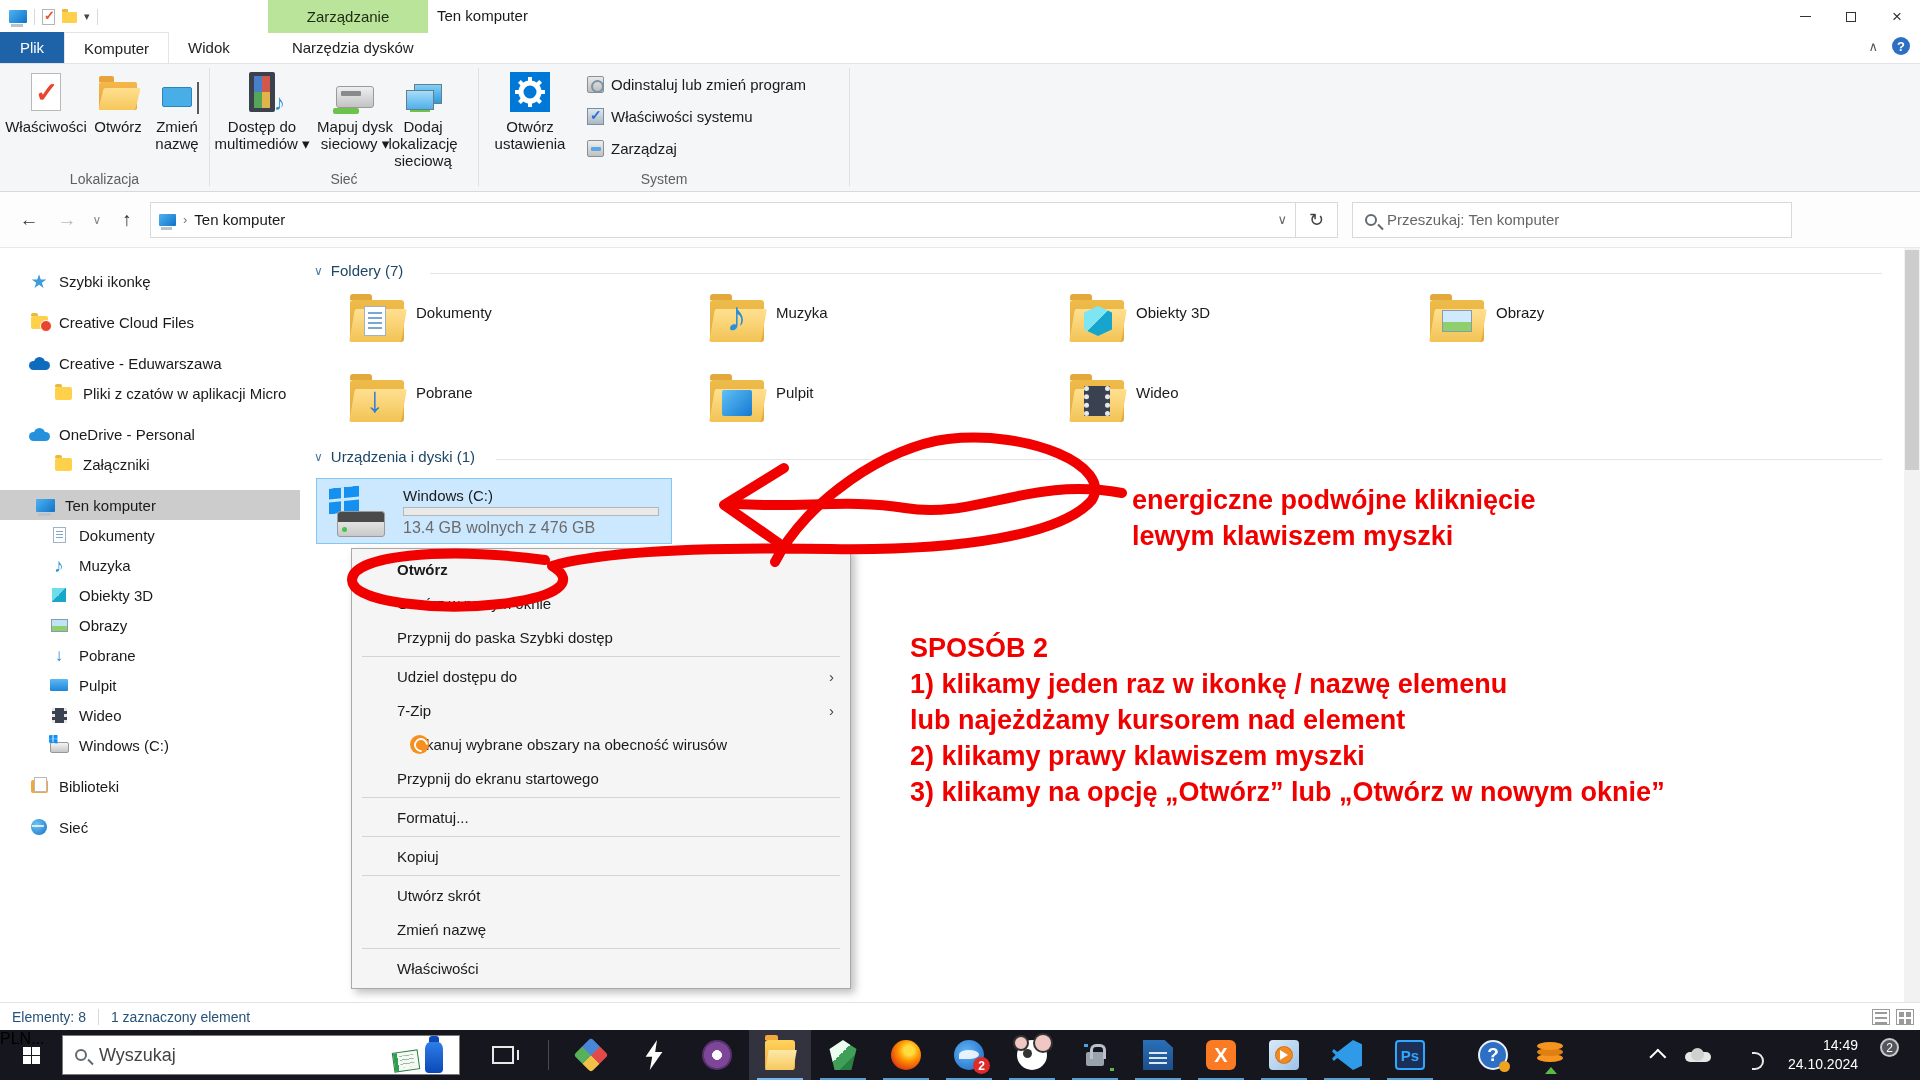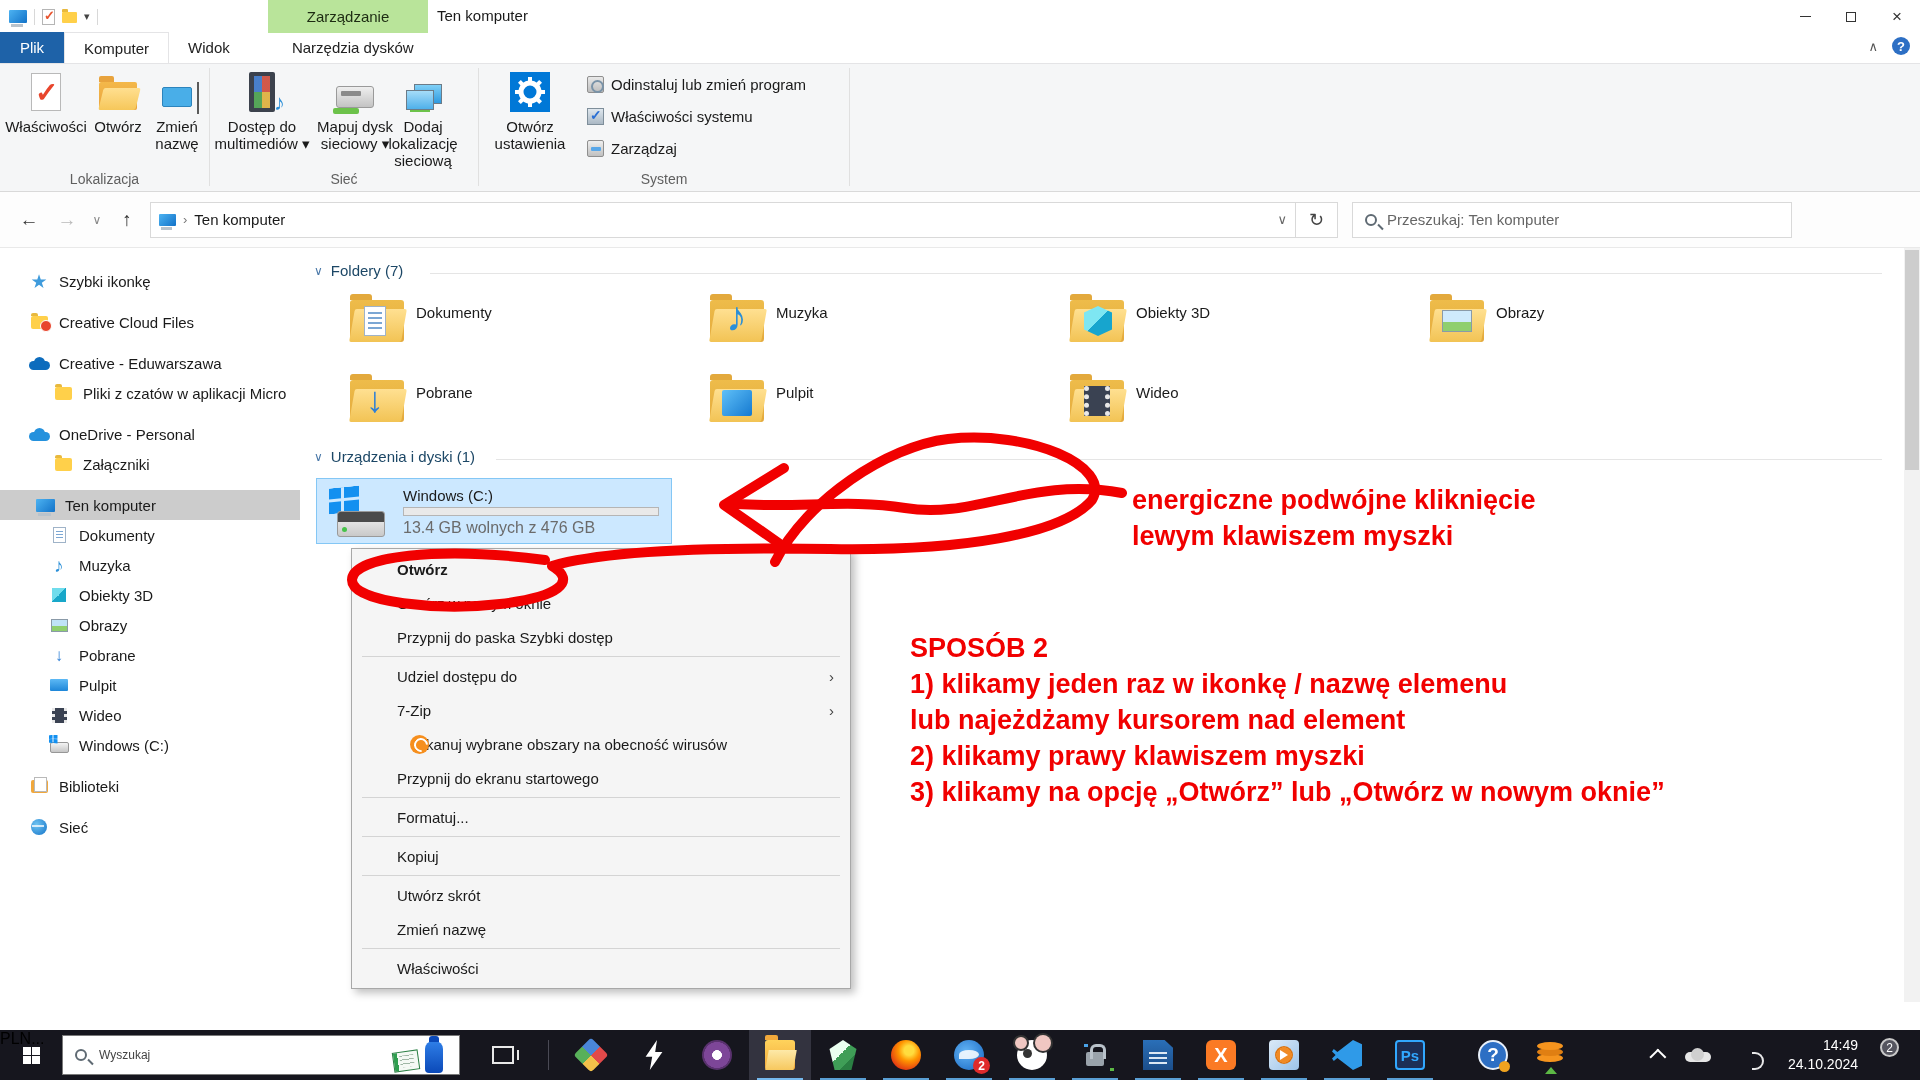--- a/index.html
+++ b/index.html
@@ -190,21 +190,21 @@
   .tbslot{position:absolute;top:0;width:62px;height:50px;display:flex;align-items:center;justify-content:center}
   .tbslot.active{background:#33333f}
   .runline{position:absolute;bottom:0;left:8px;right:8px;height:2px;background:#5a9fd4}
   .tbslot.active .runline{background:#76b9ed}
   .winlogo{width:17px;height:17px;background:
      linear-gradient(#fff,#fff) 0 0/8px 8px no-repeat,
      linear-gradient(#fff,#fff) 9px 0/8px 8px no-repeat,
      linear-gradient(#fff,#fff) 0 9px/8px 8px no-repeat,
      linear-gradient(#fff,#fff) 9px 9px/8px 8px no-repeat}
   .tbsearch{position:absolute;left:62px;top:5px;width:398px;height:40px;background:#fff;border:1px solid #7a7a7a;display:flex;align-items:center;gap:12px;padding:0 12px}
-  .tbsearch input{border:none;outline:none;font-size:12px;color:#737373;flex:1;background:transparent}
+  .tbsearch input{border:none;outline:none;font-size:18px;color:#737373;flex:1;background:transparent}
   .tbsearch input::placeholder{color:#444;opacity:1}
   .tbdecor{position:relative;width:56px;height:40px;flex:none}
   .book{position:absolute;left:2px;bottom:4px;width:26px;height:20px;background:linear-gradient(90deg,#2f9e4f 0 4px,#f4f9f4 4px);border:1px solid #2a7f43;transform:rotate(-8deg)}
   .book::after{content:"";position:absolute;left:6px;top:3px;width:14px;height:12px;background:repeating-linear-gradient(#9fb7a5 0 1px,transparent 1px 4px)}
   .bottle{position:absolute;right:4px;bottom:2px;width:18px;height:32px;background:linear-gradient(#2f7fe8,#0b49b8);border-radius:8px 8px 4px 4px}
   .bottle::after{content:"";position:absolute;left:4px;top:-5px;width:10px;height:6px;background:#0b49b8;border-radius:3px 3px 0 0}
   .taskview{width:22px;height:18px;border:2px solid #e8e8e8;position:relative;background:transparent}
   .taskview::after{content:"";position:absolute;right:-7px;top:2px;width:2px;height:10px;background:#e8e8e8;box-shadow:0 0 0 0 #e8e8e8}
   .tbsep{position:absolute;left:548px;top:10px;width:1px;height:30px;background:#4a4a55}
   .tico{width:30px;height:30px;position:relative}
@@ -624,20 +624,29 @@
       </div>
     <div class="mitem">
         <span>Zmień nazwę</span>
       </div>
     <div class="msep"></div>
     <div class="mitem">
         <span>Właściwości</span>
       </div>
   </div>
 
+  <div class="statusbar">
+    <span class="stx">Elementy: 8</span>
+    <span class="stdiv"></span>
+    <span class="stx">1 zaznaczony element</span>
+    <span class="stviews">
+      <span class="stv"></span>
+      <span class="stv grid"></span>
+    </span>
+  </div>
 
   <div class="taskbar">
     <div class="tbslot" style="left:0">
         <span class="winlogo"></span>
       </div>
     <div class="tbsearch">
       <span class="mag"></span>
       <input placeholder="Wyszukaj" style="">
       <span class="tbdecor">
           <span class="book"></span>

